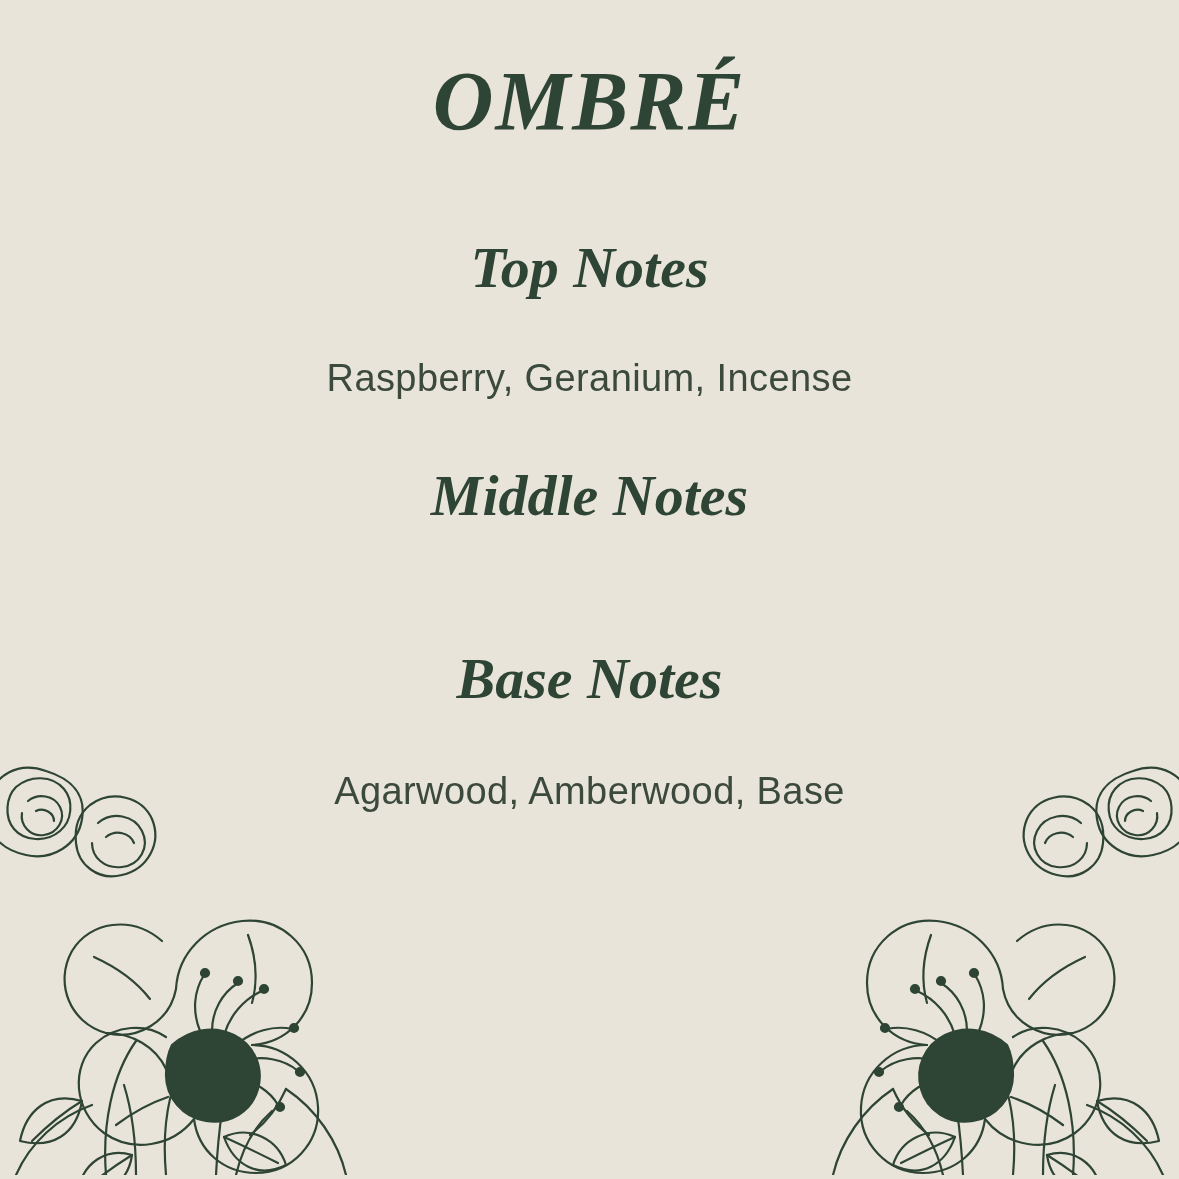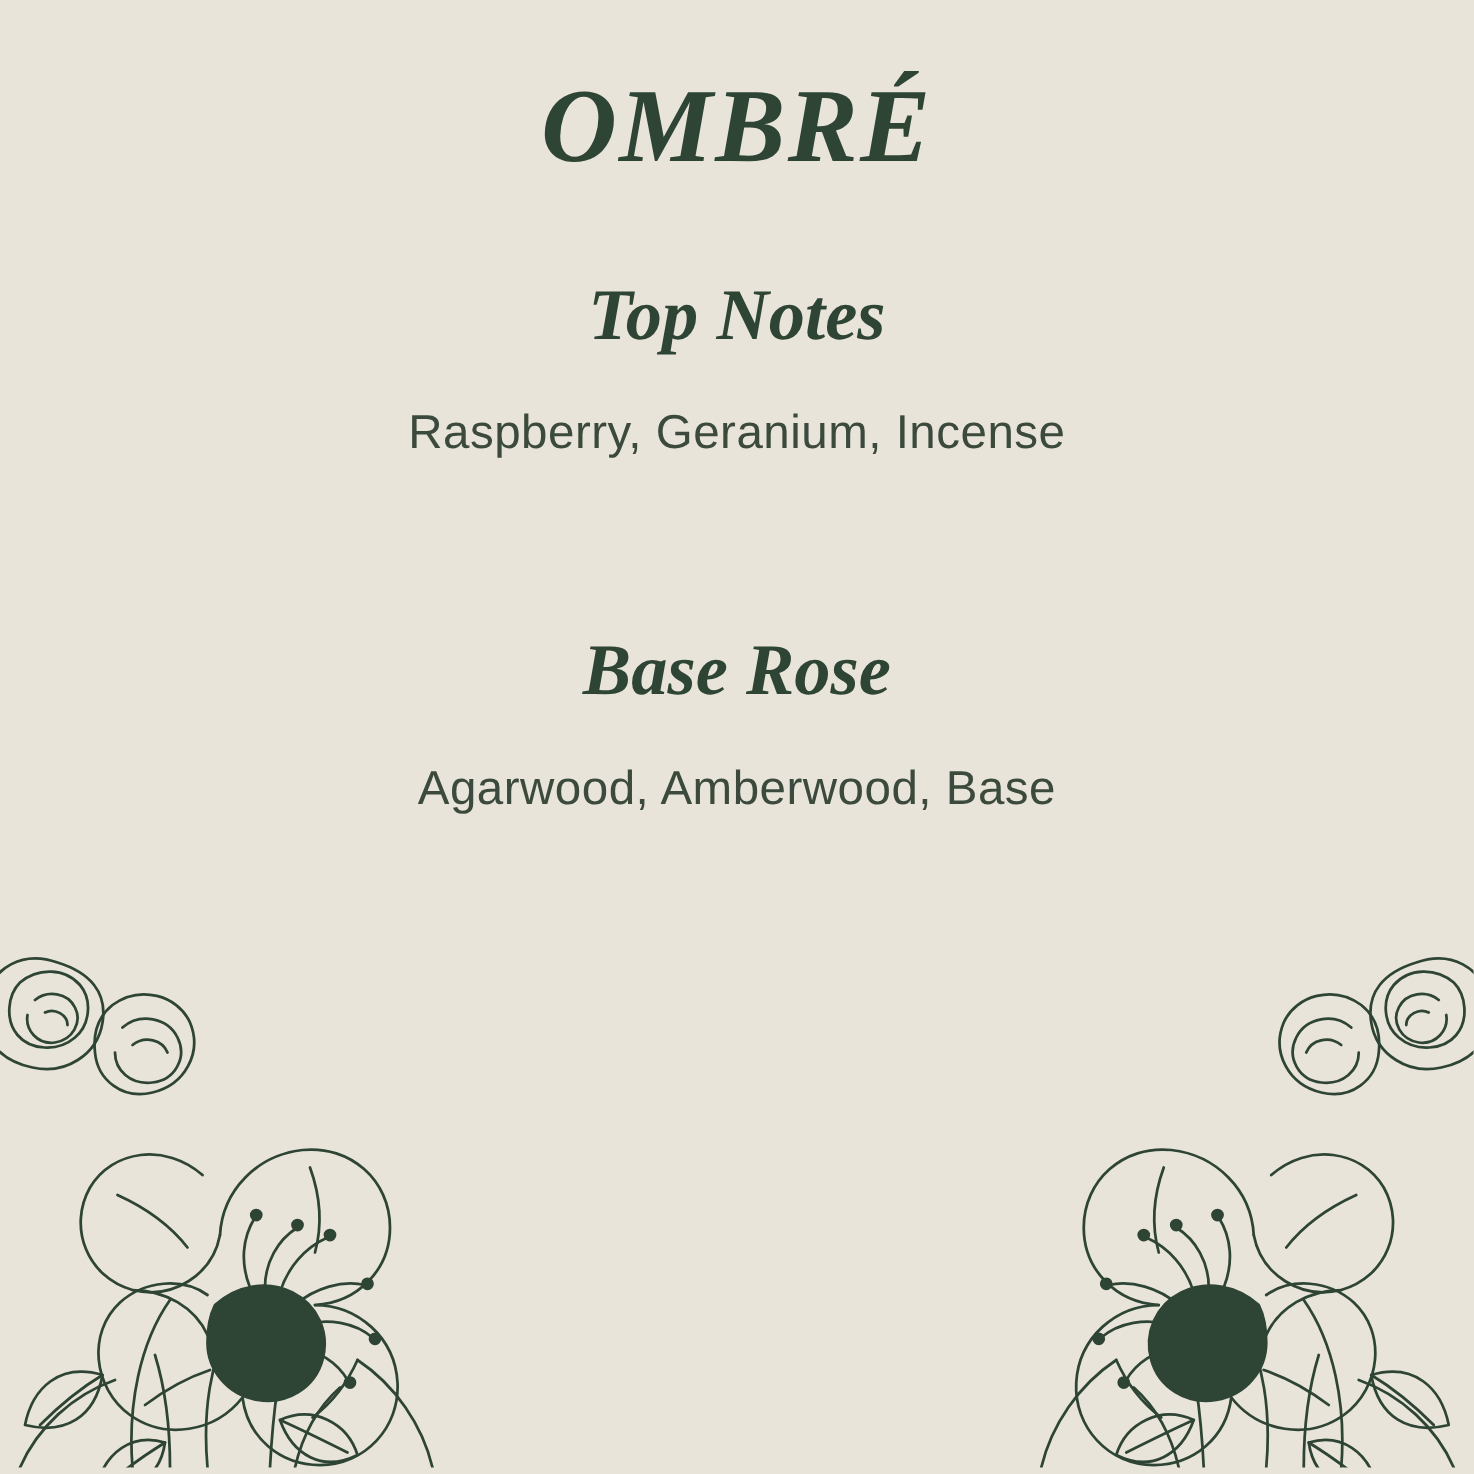--- a/index.html
+++ b/index.html
@@ -38,21 +38,21 @@
     line-height: 1.05;
     margin: 0 0 0 0;
   }
   .heading {
     font-family: "Liberation Serif", serif;
     font-style: italic;
     font-weight: bold;
     font-size: 58px;
     color: #2e4434;
     line-height: 1.1;
-    margin: 0;
+    margin: 16px;
   }
   .notes {
     font-family: "Liberation Sans", sans-serif;
     font-size: 38px;
     color: #3b4a3c;
     line-height: 1.2;
     margin: 0;
     letter-spacing: 0.4px;
   }
   .sp-title-top { height: 74px; }
@@ -186,21 +186,22 @@
 
   <div class="content">
     <h1 class="title">OMBRÉ</h1>
 
     <div class="sp-title-top"></div>
     <h2 class="heading">Top Notes</h2>
     <div class="sp-top-notes"></div>
     <p class="notes">Raspberry, Geranium, Incense</p>
 
     <div class="sp-notes-mid"></div>
+    <h2 class="heading">Middle Notes</h2>
     <div class="sp-mid-notes"></div>
 
     <div class="sp-notes-base"></div>
-    <h2 class="heading">Base Rose</h2>
+    <h2 class="heading">Base Notes</h2>
     <div class="sp-base-notes"></div>
     <p class="notes">Agarwood, Amberwood, Base</p>
   </div>
 
 </div>
 
 </body></html>

